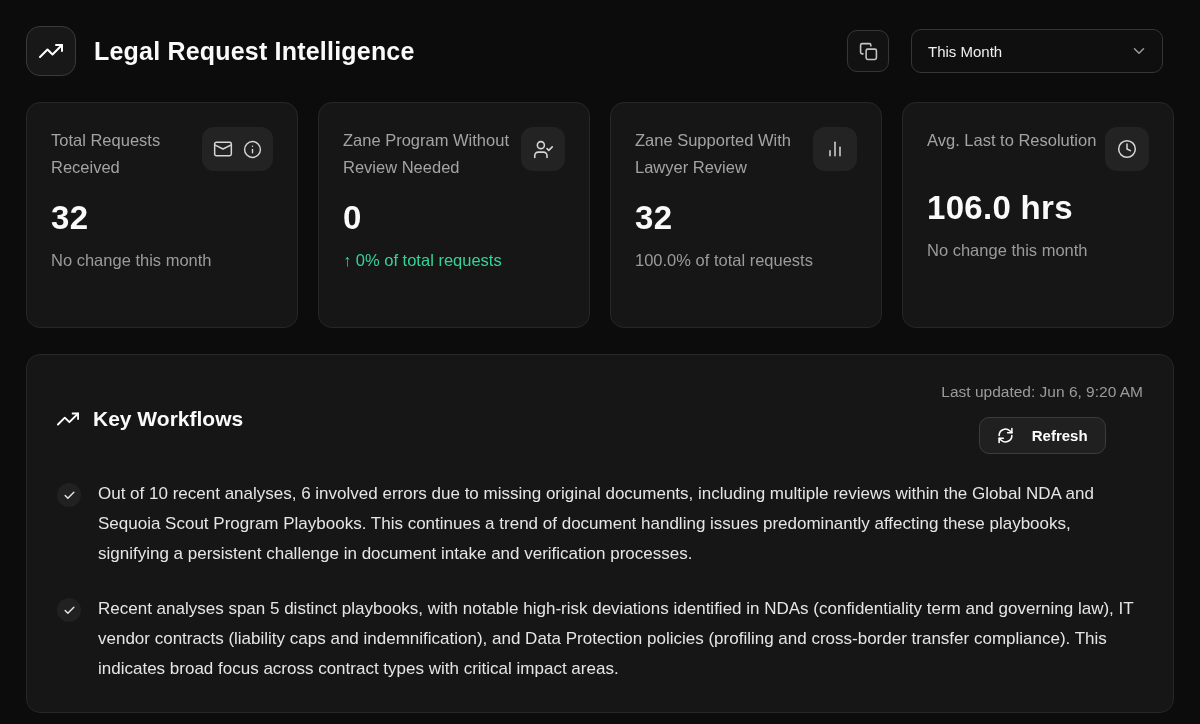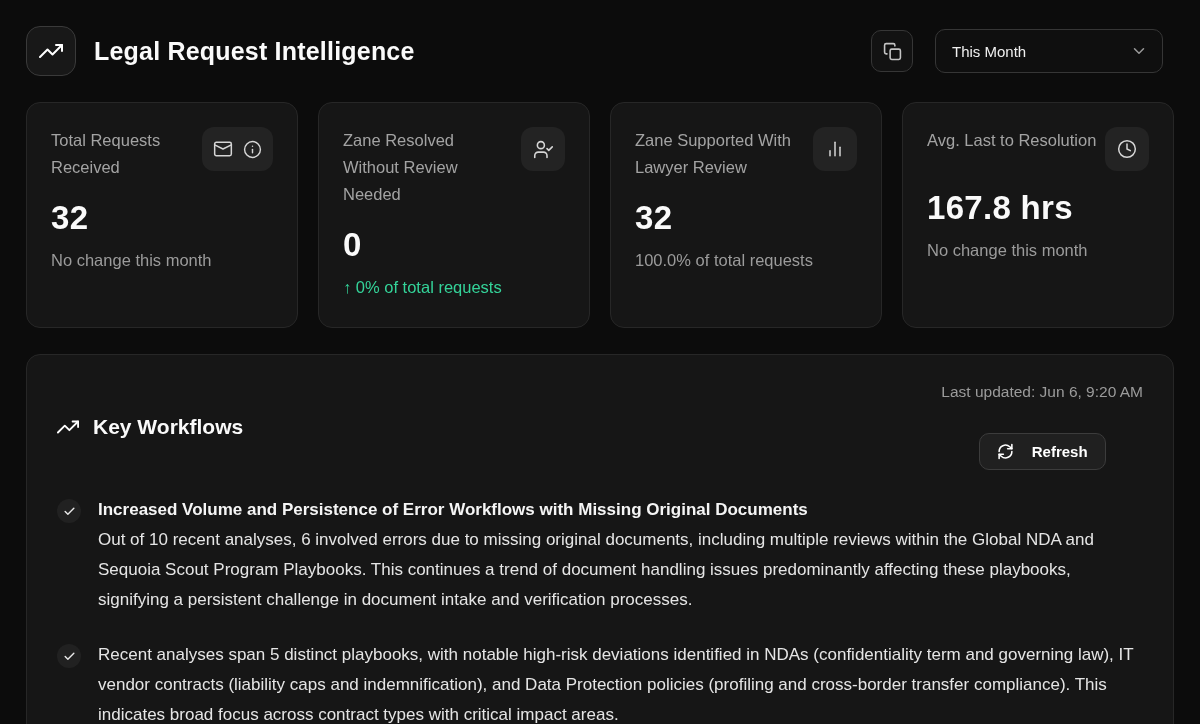--- a/index.html
+++ b/index.html
@@ -21,21 +21,21 @@
   }
   .page-title { font-size:25px; font-weight:600; margin-left:18px; letter-spacing:.2px; }
   .header-right { margin-left:auto; display:flex; align-items:center; gap:22px; }
   .copy-btn {
     width:42px; height:42px; border-radius:10px;
     background:#121212; border:1px solid #363636;
     display:flex; align-items:center; justify-content:center;
     color:#c4c4c4; cursor:pointer;
   }
   .dropdown {
-    width:228px; height:44px; border-radius:10px;
+    width:252px; height:44px; border-radius:10px;
     background:#0f0f0f; border:1px solid #363636;
     display:flex; align-items:center; justify-content:space-between;
     padding:0 14px 0 16px; font-size:15px; color:#f0f0f0; cursor:pointer;
   }
   .chevron { color:#9a9a9a; }
 
   
   .stats {
     display:grid; grid-template-columns:repeat(4,1fr);
     gap:20px; padding:6px 26px 14px 26px;
@@ -61,21 +61,21 @@
     border-radius:14px; padding:28px 30px;
   }
   .insights-header { display:flex; align-items:center; }
   .insights-title-icon { color:#ffffff; }
   .insights-title { font-size:21px; font-weight:600; margin-left:14px; }
   .insights-right { margin-left:auto; display:flex; align-items:center; gap:16px;flex-direction:column; }
   .last-updated { color:#9b9b9b; font-size:15.5px; }
   .refresh-btn {
     display:flex; align-items:center; gap:18px;
     background:#202020; border:1px solid #3c3c3c; border-radius:10px;
-    padding:9px 17px; color:#ffffff; font-size:15px; font-weight:600; cursor:pointer;margin-top:16px;
+    padding:9px 17px; color:#ffffff; font-size:15px; font-weight:600; cursor:pointer;
   }
   .insight-item { display:flex; margin-top:25px; }
   .check-circle {
     width:24px; height:24px; border-radius:50%;
     background:#212121; color:#e8e8e8; flex-shrink:0; margin-top:4px;
     display:flex; align-items:center; justify-content:center;
   }
   .insight-content { margin-left:17px; max-width:1048px; }
   .insight-title { font-size:17px; font-weight:700; line-height:30px; color:#f5f5f5; }
   .insight-body { font-size:17px; line-height:30px; color:#e5e5e5; }
@@ -133,21 +133,21 @@
             </svg>
         </span>
       </div>
     </div>
     <div class="card-value">32</div>
     <div class="card-sub">No change this month</div>
   </div>
 
   <div class="card">
     <div class="card-top">
-      <div class="card-label">Zane Resolved Without Review Needed</div>
+      <div class="card-label">Zane Program Without Review Needed</div>
       <div class="icon-box">
         <span>
           <svg width="21" height="21" viewBox="0 0 24 24" fill="none" stroke="currentColor" stroke-width="1.8" stroke-linecap="round" stroke-linejoin="round">
               <path d="M16 21v-2a4 4 0 0 0-4-4H6a4 4 0 0 0-4 4v2"></path>
               <circle cx="9" cy="7" r="4"></circle>
               <polyline points="16 11 18 13 22 9"></polyline>
             </svg>
         </span>
       </div>
     </div>
@@ -177,21 +177,21 @@
       <div class="card-label">Avg. Last to Resolution</div>
       <div class="icon-box">
         <span>
           <svg width="20" height="20" viewBox="0 0 24 24" fill="none" stroke="currentColor" stroke-width="1.8" stroke-linecap="round" stroke-linejoin="round">
               <circle cx="12" cy="12" r="10"></circle>
               <polyline points="12 6 12 12 16 14"></polyline>
             </svg>
         </span>
       </div>
     </div>
-    <div class="card-value">167.8 hrs</div>
+    <div class="card-value">106.0 hrs</div>
     <div class="card-sub">No change this month</div>
   </div>
 
 </div>
 
 <div class="insights">
   <div class="insights-header">
     <span class="insights-title-icon">
       <svg width="22" height="22" viewBox="0 0 24 24" fill="none" stroke="currentColor" stroke-width="2" stroke-linecap="round" stroke-linejoin="round">
           <polyline points="23 6 13.5 15.5 8.5 10.5 1 18"></polyline>
@@ -215,21 +215,20 @@
     </div>
   </div>
 
   <div class="insight-item">
     <div class="check-circle">
       <svg width="13" height="13" viewBox="0 0 24 24" fill="none" stroke="currentColor" stroke-width="2.6" stroke-linecap="round" stroke-linejoin="round">
           <polyline points="20 6 9 17 4 12"></polyline>
         </svg>
     </div>
     <div class="insight-content">
-      <div class="insight-title">Increased Volume and Persistence of Error Workflows with Missing Original Documents</div>
       <div class="insight-body">Out of 10 recent analyses, 6 involved errors due to missing original documents, including multiple reviews within the Global NDA and Sequoia Scout Program Playbooks. This continues a trend of document handling issues predominantly affecting these playbooks, signifying a persistent challenge in document intake and verification processes.</div>
     </div>
   </div>
 
   <div class="insight-item">
     <div class="check-circle">
       <svg width="13" height="13" viewBox="0 0 24 24" fill="none" stroke="currentColor" stroke-width="2.6" stroke-linecap="round" stroke-linejoin="round">
           <polyline points="20 6 9 17 4 12"></polyline>
         </svg>
     </div>

